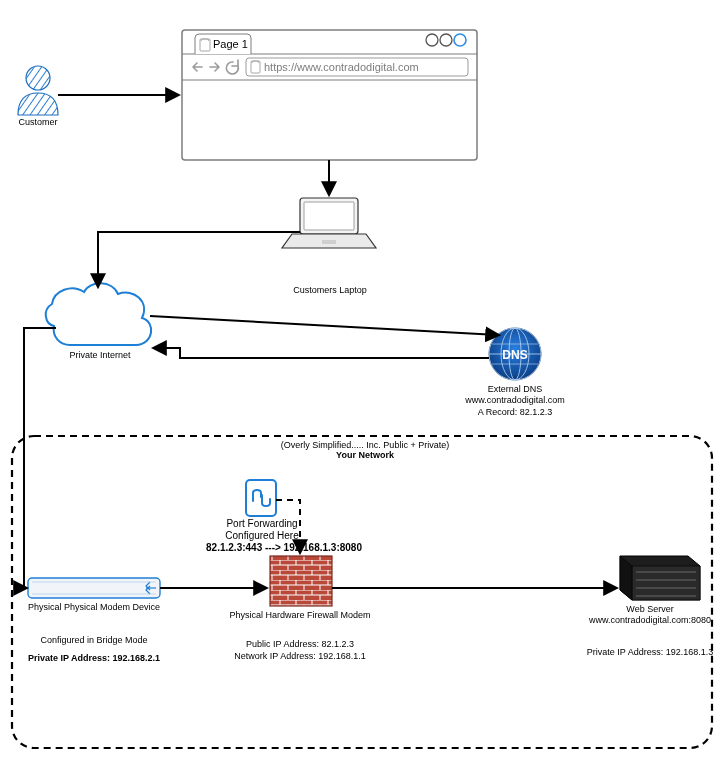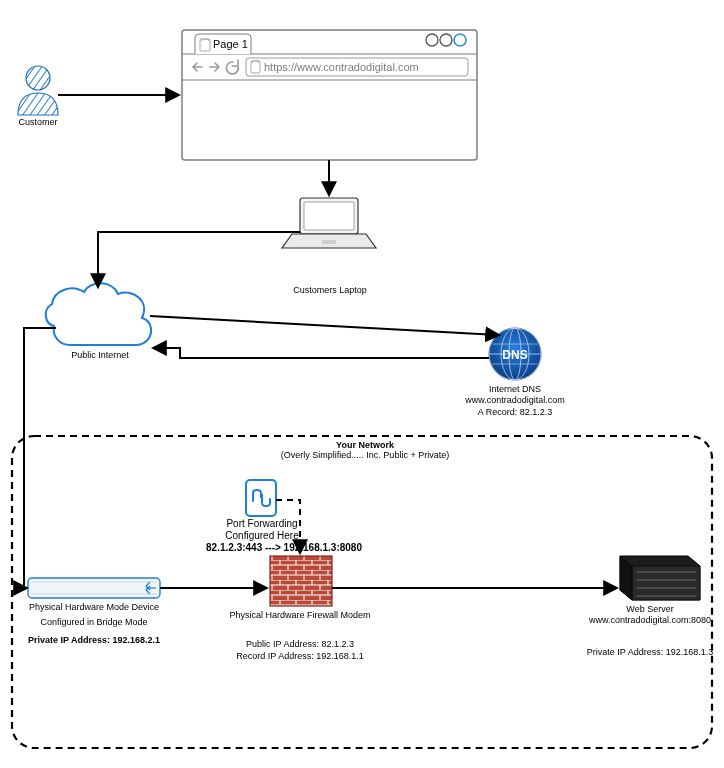--- a/index.html
+++ b/index.html
@@ -167,48 +167,48 @@
 
     <path d="M276 500 L300 500 L300 552" stroke-dasharray="6 5" marker-end="url(#arrow)"></path>
   </g>
 
 </svg>
 
 <div class="abs label" style="left:18px; top:117px; width:40px;">Customer</div>
 
 <div class="abs label" style="left:290px; top:252px; width:80px;margin-top:33px;">Customers Laptop</div>
 
-<div class="abs label" style="left:60px; top:350px; width:80px;">Public Internet</div>
+<div class="abs label" style="left:60px; top:350px; width:80px;">Private Internet</div>
 
 <div class="abs label" style="left:455px; top:384px; width:120px;">
-  <div>Internet DNS</div>
+  <div>External DNS</div>
   <div>www.contradodigital.com</div>
   <div>A Record: 82.1.2.3</div>
 </div>
 
 <div class="abs title" style="left:250px; top:440px; width:230px;">
+  <div style="font-weight:normal;">(Overly Simplified..... Inc. Public + Private)</div>
   <div>Your Network</div>
-  <div style="font-weight:normal;">(Overly Simplified..... Inc. Public + Private)</div>
 </div>
 
 <div class="abs label-sm" style="left:162px; top:518px; width:200px;">
   <div>Port Forwarding</div>
   <div>Configured Here</div>
   <div style="font-weight:bold;text-align:right;">82.1.2.3:443 ---&gt; 192.168.1.3:8080</div>
 </div>
 
 <div class="abs label" style="left:14px; top:602px; width:160px;">
-  <div>Physical Hardware Mode Device</div>
-  <div style="margin-top:4px;">Configured in Bridge Mode</div>
+  <div>Physical Physical Modem Device</div>
+  <div style="margin-top:22px;">Configured in Bridge Mode</div>
   <div style="margin-top:6px;font-weight:bold;">Private IP Address: 192.168.2.1</div>
 </div>
 
 <div class="abs label" style="left:220px; top:610px; width:160px;">
   <div>Physical Hardware Firewall Modem</div>
   <div style="margin-top:18px;">Public IP Address: 82.1.2.3</div>
-  <div>Record IP Address: 192.168.1.1</div>
+  <div>Network IP Address: 192.168.1.1</div>
 </div>
 
 <div class="abs label" style="left:580px; top:604px; width:140px;text-align:center;">
   <div>Web Server</div>
   <div>www.contradodigital.com:8080</div>
   <div style="margin-top:20px;">Private IP Address: 192.168.1.3</div>
 </div>
 
 </body></html>

